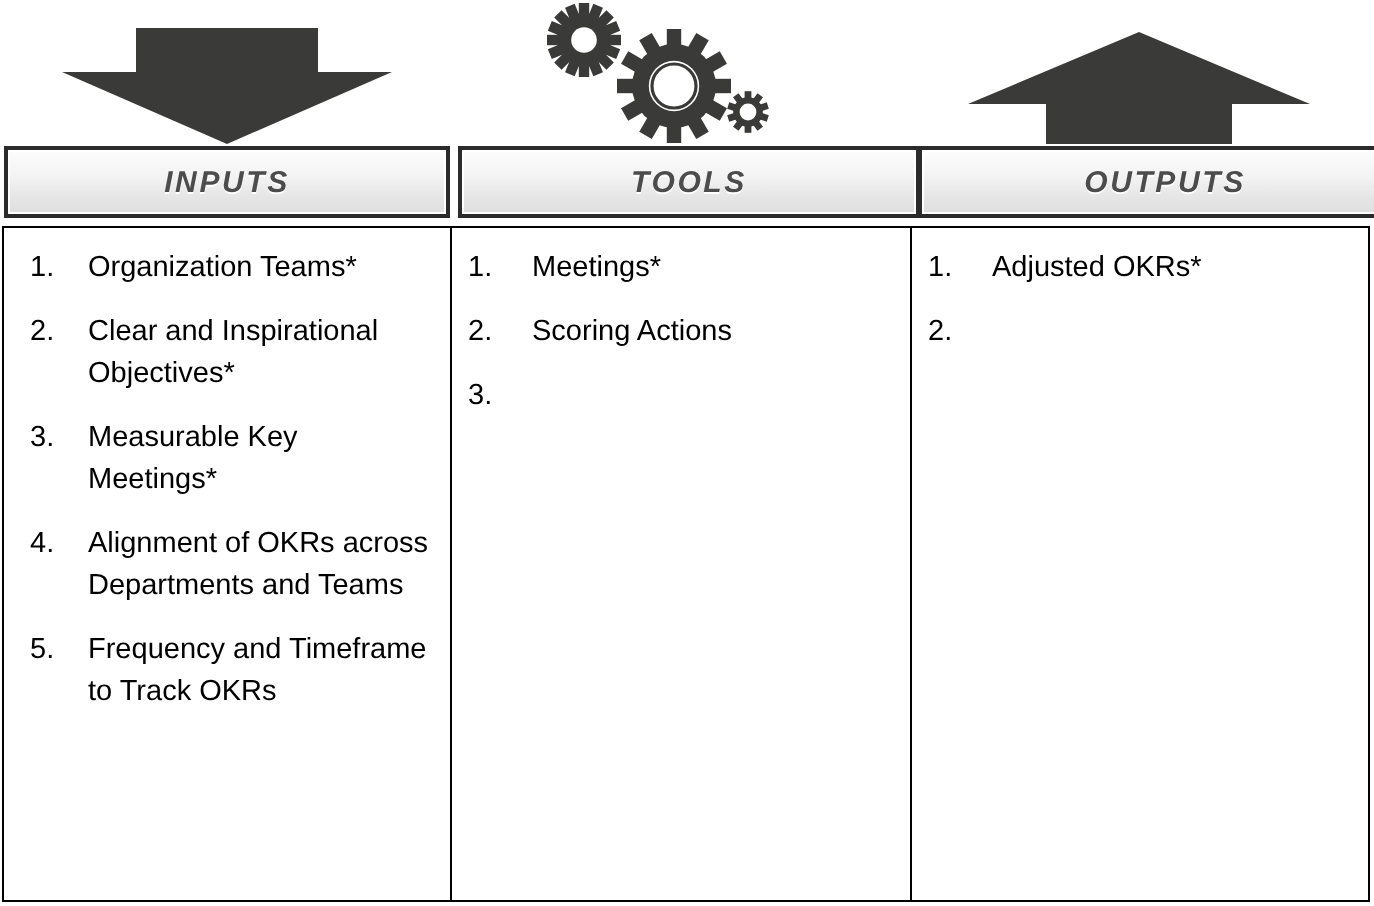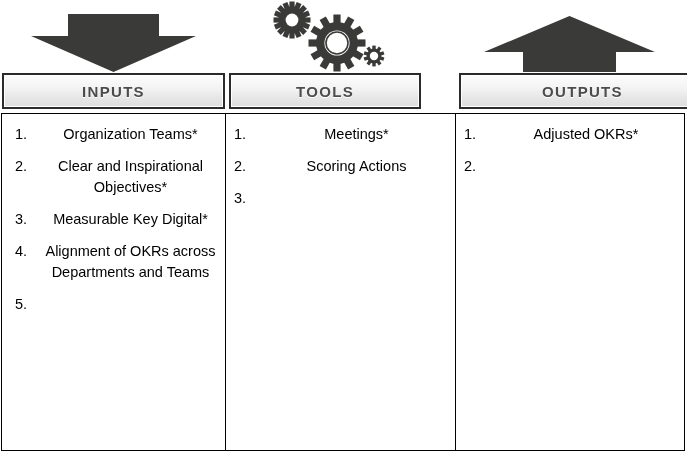--- a/index.html
+++ b/index.html
@@ -43,20 +43,21 @@
   #icon-tools   { left: 229px; width: 219px; }
   #icon-outputs { left: 459px; width: 221px; }
 
   
   .header-row {
     position: absolute;
     top: 73px;
     left: 0;
     width: 687px;
     height: 38px;
+    font-style: italic;
   }
   .header-bar {
     position: absolute;
     top: 0;
     height: 36px;
     box-sizing: border-box;
     border: 2px solid #2b2b2b;
     background: linear-gradient(to bottom, #fdfdfd 0%, #f2f2f2 45%, #e6e6e6 72%, #dedede 100%);
     box-shadow: inset 0 0 0 1px #ffffff;
     display: flex;
@@ -65,21 +66,21 @@
   }
   .header-bar .label {
     font-size: 15px;
     font-weight: bold;
     letter-spacing: 1.3px;
     color: #4c4c4c;
     text-shadow: 0 1px 0 #ffffff;
     line-height: 1;
   }
   #bar-inputs  { left: 2px;   width: 223px; }
-  #bar-tools   { left: 229px; width: 192px; }
+  #bar-tools   { left: 229px; width: 231px; }
   #bar-outputs { left: 459px; width: 247px; }
 
   
   .body-table {
     position: absolute;
     left: 1px;
     top: 113px;
     width: 684px;
     height: 338px;
     box-sizing: border-box;
@@ -113,21 +114,20 @@
   ol.item-list li .num {
     position: absolute;
     left: 13px;
     top: 0;
     font-size: 14.5px;
     line-height: 1.45;
     color: #000000;
   }
   ol.item-list li .txt {
     display: block;
-    text-align: center;
   }
   #col-inputs ol.item-list li { padding-left: 42px; }
   #col-inputs ol.item-list li .num { left: 13px; }
   #col-tools ol.item-list li { padding-left: 40px; }
   #col-tools ol.item-list li .num { left: 8px; }
   #col-outputs ol.item-list li { padding-left: 40px; }
   #col-outputs ol.item-list li .num { left: 8px; }
 </style>
 </head>
 <body>
@@ -243,28 +243,29 @@
           <li>
             <span class="num">1.</span>
             <span class="txt">Organization Teams*</span>
           </li>
           <li>
             <span class="num">2.</span>
             <span class="txt">Clear and Inspirational Objectives*</span>
           </li>
           <li>
             <span class="num">3.</span>
-            <span class="txt">Measurable Key Digital*</span>
+            <span class="txt">Measurable Key Meetings*</span>
           </li>
           <li>
             <span class="num">4.</span>
             <span class="txt">Alignment of OKRs across Departments and Teams</span>
           </li>
           <li>
             <span class="num">5.</span>
+            <span class="txt">Frequency and Timeframe to Track OKRs</span>
           </li>
         </ol>
     </div>
 
     <div class="body-col" id="col-tools">
       <ol class="item-list" id="list-tools">
           <li>
             <span class="num">1.</span>
             <span class="txt">Meetings*</span>
           </li>

